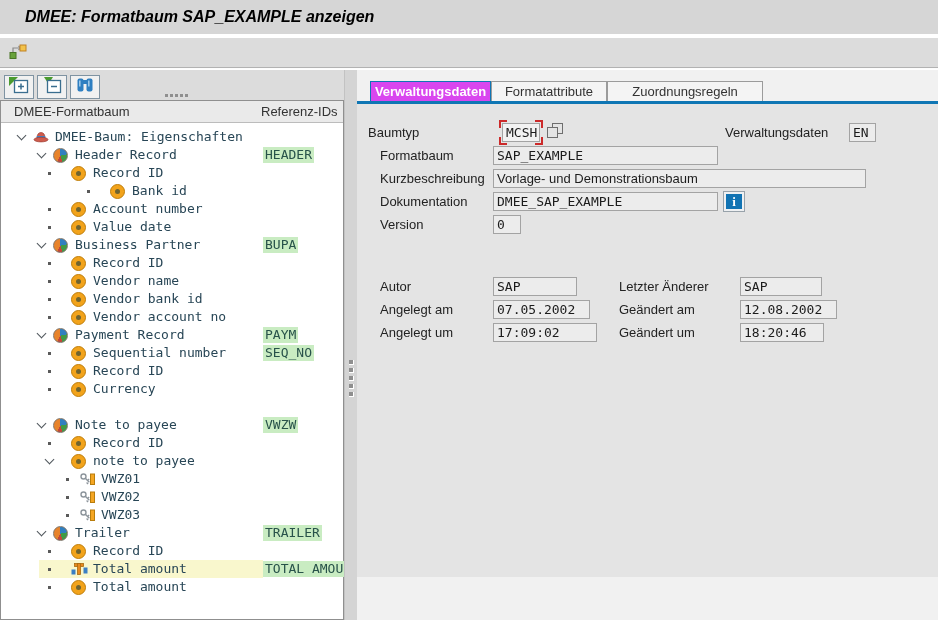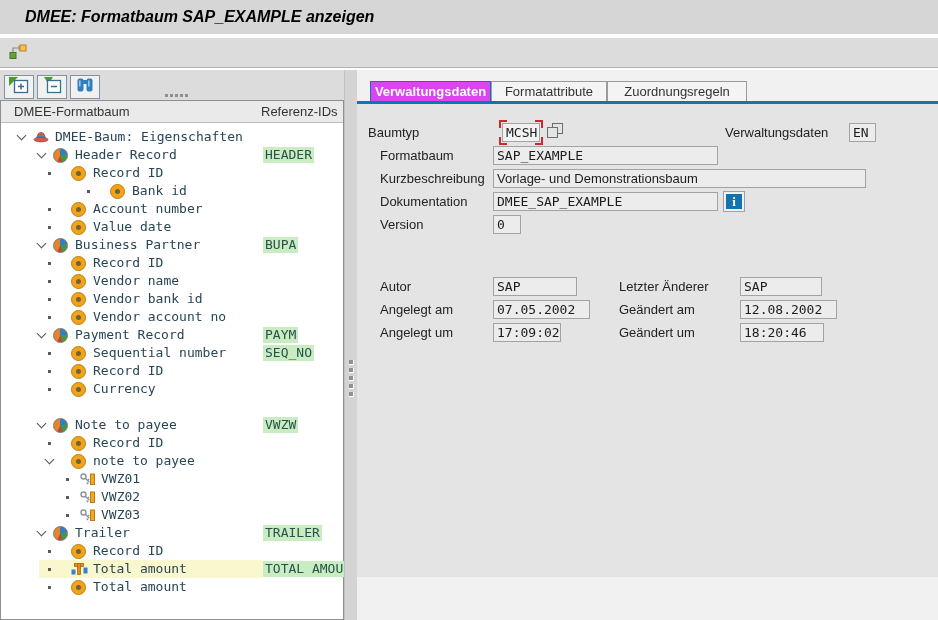--- a/index.html
+++ b/index.html
@@ -301,21 +301,21 @@
       <i></i>
       <i></i>
       <i></i>
       <i></i>
     </div>
 </div>
 
 <div class="tabarea">
   <div class="tab active" style="left:13px;width:121px;">Verwaltungsdaten</div>
   <div class="tab" style="left:134px;width:116px;">Formatattribute</div>
-  <div class="tab" style="left:250px;width:140px;text-align:center;">Zuordnungsregeln</div>
+  <div class="tab" style="left:250px;width:156px;text-align:center;">Zuordnungsregeln</div>
 </div>
 <div class="tabline"></div>
 
 <div class="content"></div>
 <div class="bottomstrip"></div>
 
 <div>
   <span class="flabel" style="left:368px;top:125px;">Baumtyp</span>
   <div class="focuswrap" style="left:499px;top:120px;width:44px;height:25px;">
     <i class="tl"></i>
@@ -350,16 +350,16 @@
   <div class="ffield" style="left:493px;top:277px;width:84px;">SAP</div>
   <span class="flabel" style="left:619px;top:279px;">Letzter Änderer</span>
   <div class="ffield" style="left:740px;top:277px;width:82px;">SAP</div>
 
   <span class="flabel" style="left:380px;top:302px;">Angelegt am</span>
   <div class="ffield" style="left:493px;top:300px;width:97px;">07.05.2002</div>
   <span class="flabel" style="left:619px;top:302px;">Geändert am</span>
   <div class="ffield" style="left:740px;top:300px;width:97px;">12.08.2002</div>
 
   <span class="flabel" style="left:380px;top:325px;">Angelegt um</span>
-  <div class="ffield" style="left:493px;top:323px;width:68px;">17:09:02</div>
+  <div class="ffield" style="left:493px;top:323px;width:104px;">17:09:02</div>
   <span class="flabel" style="left:619px;top:325px;">Geändert um</span>
   <div class="ffield" style="left:740px;top:323px;width:84px;">18:20:46</div>
 </div>
 
 </body></html>

